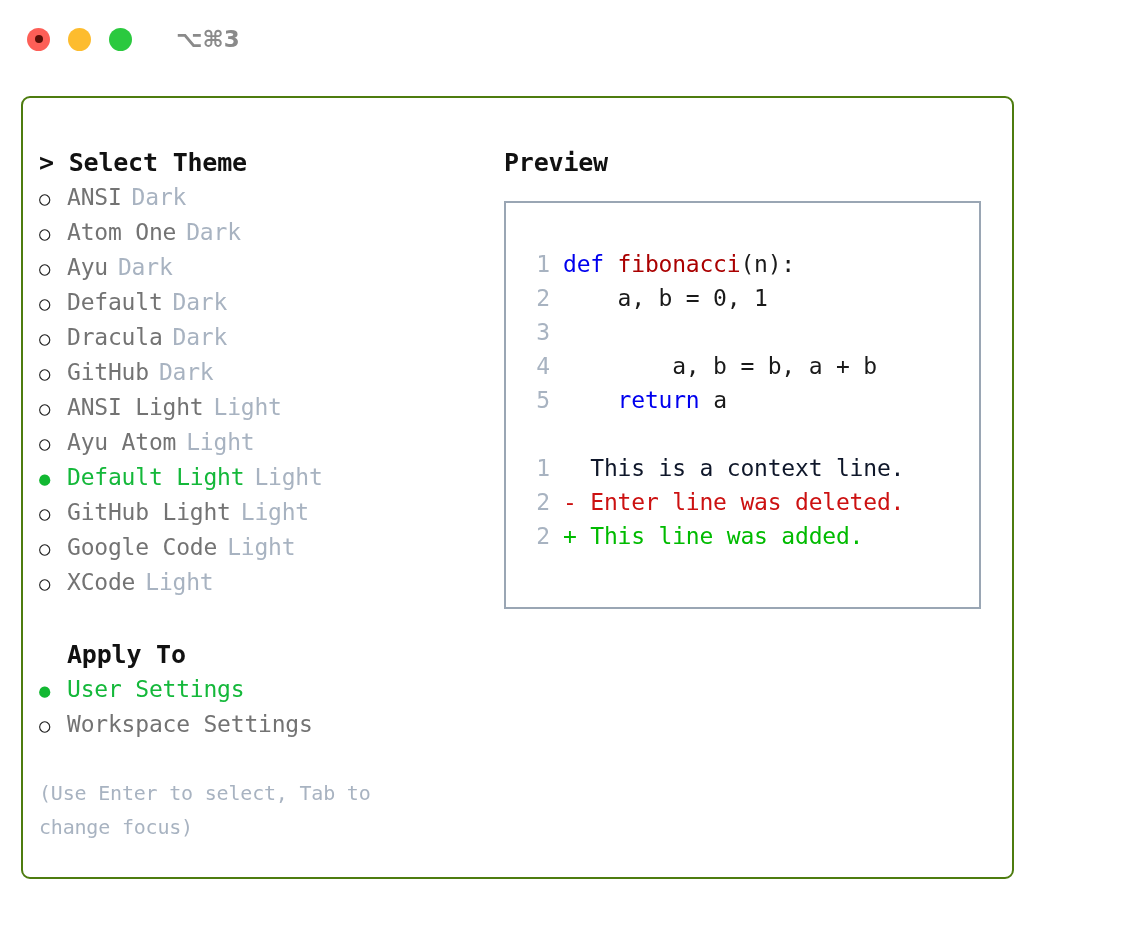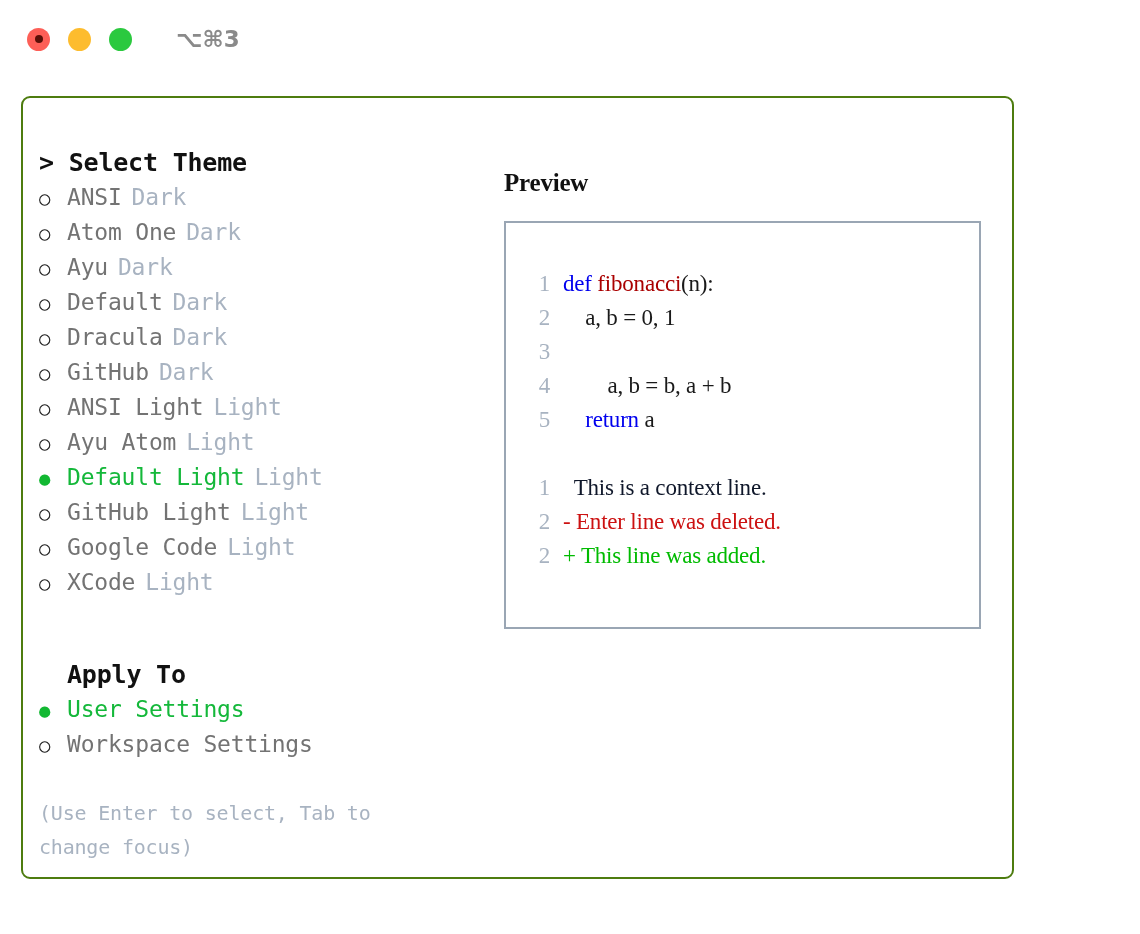--- a/index.html
+++ b/index.html
@@ -110,36 +110,35 @@
     line-height: 34px;
   }
   .opt-row.selected .opt-bullet { color: #12b832; }
   .opt-label { color: #737373; }
   .opt-row.selected .opt-label { color: #14b83a; }
   .opt-tag {
     color: #a8b3c1;
     margin-left: 10px;
   }
 
-  #apply-to-block { margin-top: 58px; }
+  #apply-to-block { margin-top: 38px; }
 
   #hint-text {
     margin-top: 34px;
     font-size: 20px;
     line-height: 34px;
     color: #a8b3c1;
     width: 412px;
     letter-spacing: -0.2px;
   }
 
   
   #preview-column {
     flex: 1 1 auto;
-    padding: 68px 0 0 11px;
-    font-family: Liberation Serif, serif;
+    padding: 48px 0 0 11px;
   }
   #preview-title {
     font-size: 25px;
     font-weight: bold;
     color: #111111;
     line-height: 34px;
     letter-spacing: -0.2px;
   }
   #preview-box {
     margin-top: 21px;

